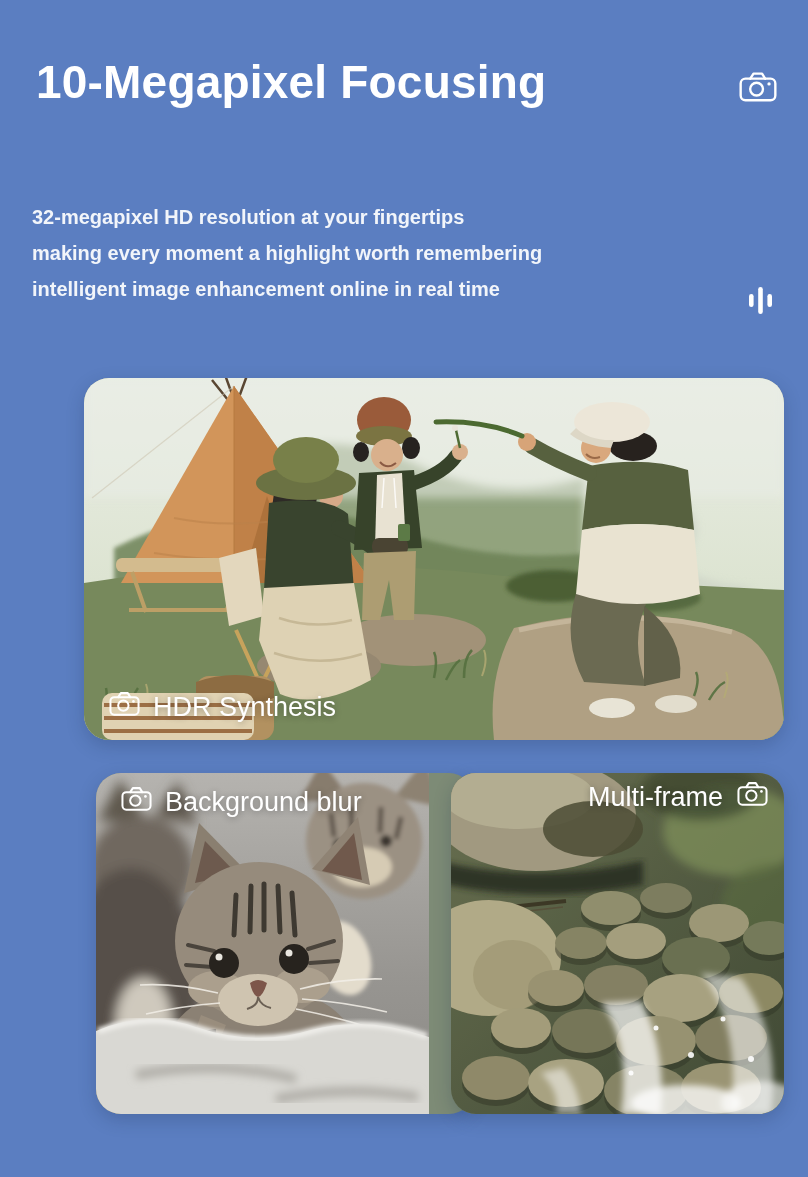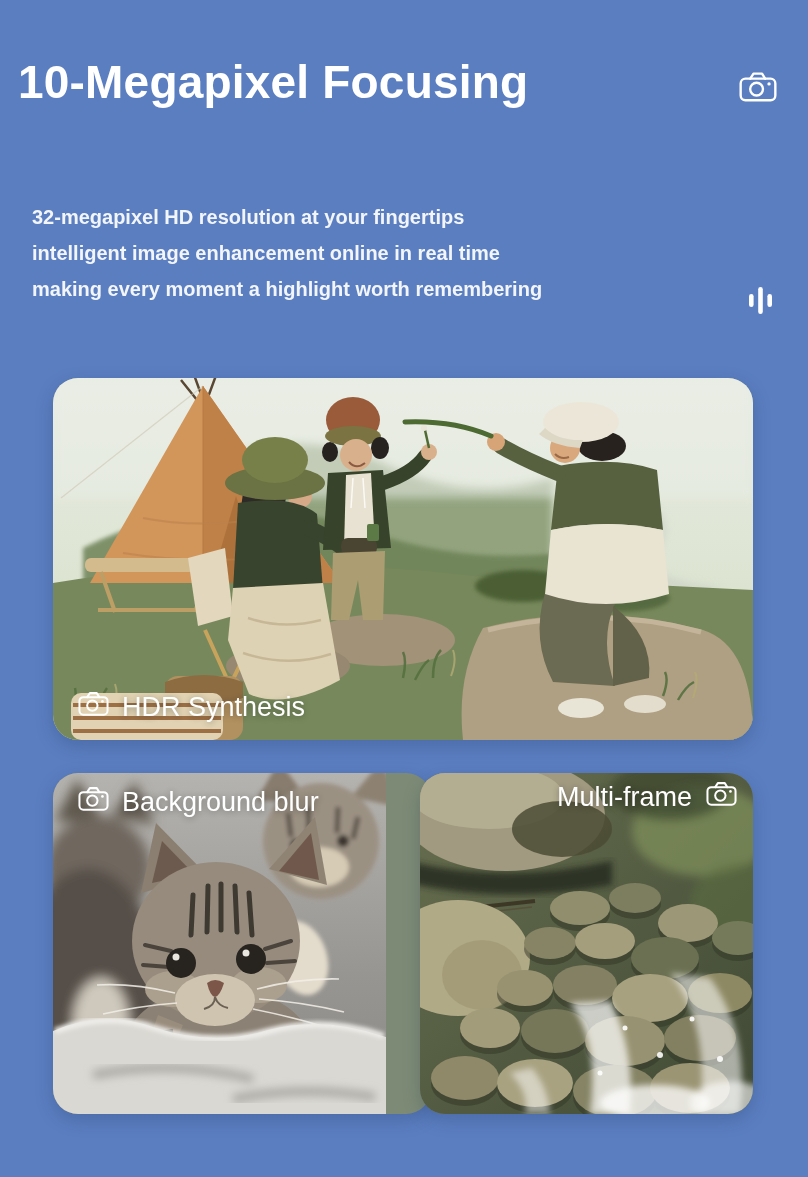--- a/index.html
+++ b/index.html
@@ -4,39 +4,40 @@
 <style>
   html,body{margin:0;padding:0;}
   body{
     width:808px;height:1177px;
     font-family:"Liberation Sans",sans-serif;
     position:relative;overflow:hidden;
     background:#5b7ec1;
   }
   .page{position:absolute;inset:0;}
   .page-title{
-    position:absolute;left:18px;top:57px;
+    position:absolute;left:36px;top:57px;
     font-size:46px;font-weight:bold;color:#ffffff;
     letter-spacing:0.2px;line-height:1.1;margin:0;
   }
   .camera-icon-top{position:absolute;right:31px;top:71px;}
   .intro{
     position:absolute;left:32px;top:199px;
     color:#f2f5fa;font-size:20px;font-weight:bold;line-height:36px;
   }
   .intro div{white-space:nowrap;}
   .bars-icon{position:absolute;right:36px;top:287px;}
   .card{
     position:absolute;border-radius:25px;overflow:hidden;
     box-shadow:0 6px 18px rgba(25,40,75,.22);
     background:#7d8b76;
+    margin-left:31px;
   }
   .card svg.photo{position:absolute;inset:0;display:block;}
   .card-hdr{left:53px;top:378px;width:700px;height:362px;}
-  .card-blur{left:53px;top:773px;width:378px;height:341px;}
+  .card-blur{left:65px;top:773px;width:378px;height:341px;}
   .card-noise{left:420px;top:773px;width:333px;height:341px;}
   .photo-label{
     position:absolute;display:flex;align-items:center;gap:13px;
     color:#ffffff;font-size:27px;font-weight:normal;
     text-shadow:0 1px 6px rgba(30,30,30,.4);
   }
   .label-hdr{left:25px;bottom:17px;}
   .label-blur{left:25px;top:13px;}
   .label-noise{
     right:16px;top:8px;flex-direction:column;align-items:flex-start;gap:0;
@@ -55,22 +56,22 @@
     <svg width="38" height="31" viewBox="0 0 32 26" fill="none" stroke="#ffffff" stroke-width="2" stroke-linejoin="round" stroke-linecap="round">
       <rect x="1.4" y="6.4" width="29.2" height="18.2" rx="4"></rect>
       <path d="M9.5 6.4 L12.2 2.2 h7.2 l2.6 4.2"></path>
       <circle cx="14.8" cy="15.2" r="5.4"></circle>
       <circle cx="25.3" cy="10.8" r="1.4" fill="#ffffff" stroke="none"></circle>
     </svg>
   </span>
 
   <div class="intro">
     <div>32-megapixel HD resolution at your fingertips</div>
+    <div>making every moment a highlight worth remembering</div>
     <div>intelligent image enhancement online in real time</div>
-    <div>making every moment a highlight worth remembering</div>
   </div>
 
   <span class="bars-icon">
     <svg width="23" height="27" viewBox="0 0 23 27" fill="#ffffff">
       <rect x="0" y="7" width="4.6" height="13" rx="2.3"></rect>
       <rect x="9.2" y="0" width="4.6" height="27" rx="2.3"></rect>
       <rect x="18.4" y="7" width="4.6" height="13" rx="2.3"></rect>
     </svg>
   </span>
 

